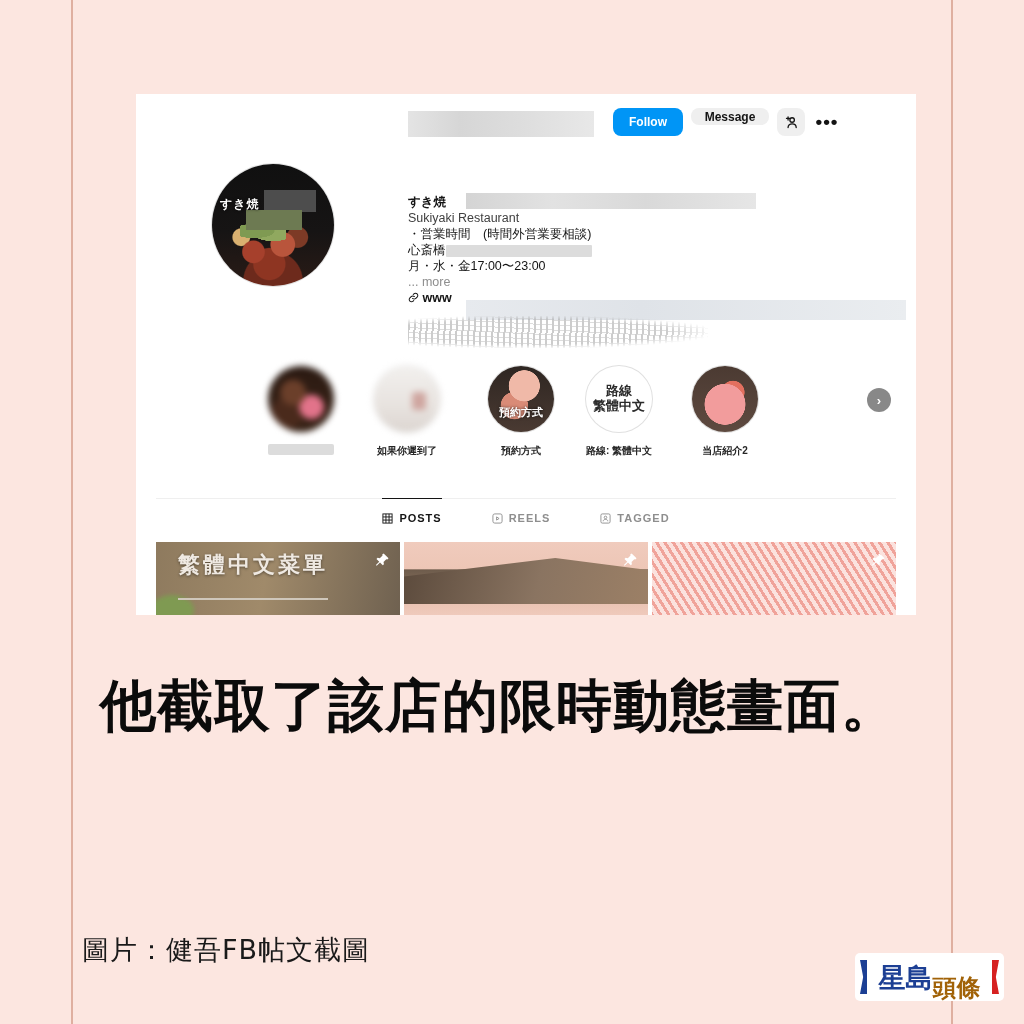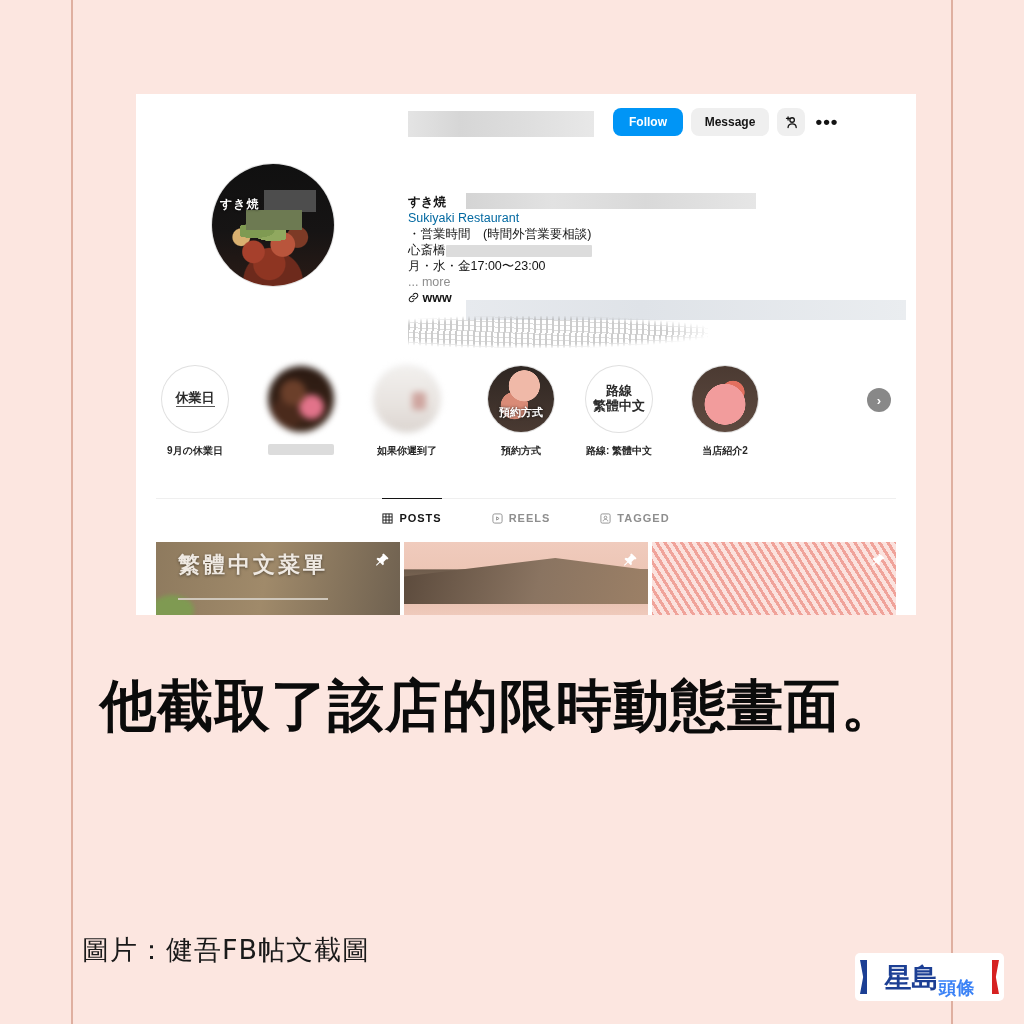--- a/index.html
+++ b/index.html
@@ -48,42 +48,42 @@
   .name-blur{
     position:absolute;left:272px;top:17px;width:186px;height:26px;
     background:linear-gradient(90deg,#e4e4e4,#d6d6d6 28%,#dddddd 60%,#e8e8e8);
   }
   .btn-follow{
     position:absolute;left:477px;top:14px;width:70px;height:28px;border-radius:8px;
     background:#0095f6;color:#fff;font-size:12px;font-weight:700;
     display:flex;align-items:center;justify-content:center;
   }
   .btn-message{
-    position:absolute;left:555px;top:14px;width:78px;height:28px;border-radius:8px;
+    position:absolute;left:555px;top:14px;width:78px;height:17px;border-radius:8px;
     background:#efefef;color:#141414;font-size:12px;font-weight:700;
     display:flex;align-items:center;justify-content:center;
   }
   .btn-adduser{
     position:absolute;left:641px;top:14px;width:28px;height:28px;border-radius:8px;
     background:#efefef;display:flex;align-items:center;justify-content:center;
   }
   .btn-more{
     position:absolute;left:676px;top:14px;width:30px;height:28px;
     display:flex;align-items:center;justify-content:center;color:#141414;
     font-size:19px;letter-spacing:1px;line-height:10px;font-weight:700;
   }
 
   .stats{position:absolute;left:272px;top:68px;display:flex;gap:36px;font-size:14px;color:#141414;}
   .stats .st b{font-weight:700;}
   .stats .st{white-space:nowrap;}
 
   .bio{position:absolute;left:272px;top:100px;width:440px;font-size:12.5px;color:#141414;line-height:16px;}
   .bio .l{position:relative;white-space:nowrap;}
   .bio .bold{font-weight:700;}
-  .bio .sub{color:#0369a1;}
+  .bio .sub{color:#404040;}
   .bio .more{color:#8e8e8e;}
   .blurpatch{display:inline-block;vertical-align:middle;background:#dcdcdc;border-radius:1px;}
   .bar-blur{
     position:absolute;left:330px;top:99px;width:290px;height:16px;
     background:linear-gradient(90deg,#d4d4d4,#e2e2e2 30%,#d9d9d9 62%,#e6e6e6);
   }
   .link-blur{
     position:absolute;left:330px;top:206px;width:440px;height:20px;
     background:linear-gradient(90deg,#e7eaee,#dfe3e8 40%,#eaedf0);
   }
@@ -216,26 +216,20 @@
         <b>www</b>
       </div>
     </div>
     <div class="bar-blur"></div>
     <div class="link-blur"></div>
     <div class="smudge"></div>
   </div>
 
   <div class="highlights">
 
-    <div class="hl" style="left:18px">
-      <div class="ring plain">
-        <div class="glyph underline">休業日</div>
-      </div>
-      <div class="cap">9月の休業日</div>
-    </div>
 
     <div class="hl" style="left:124px">
       <div class="ring photo-a"></div>
       <div class="cap blurred" style="width:62px;height:11px"></div>
     </div>
 
     <div class="hl" style="left:230px">
       <div class="ring photo-b"></div>
       <div class="cap">如果你遲到了</div>
     </div>
@@ -322,15 +316,15 @@
 
 <div style="position:absolute;left:857px;top:955px;width:145px;height:44px;background:#ffffff;
             border-radius:3px;display:flex;align-items:center;justify-content:center;
             box-shadow:0 0 0 2px #ffffff;">
   <div style="position:absolute;left:3px;top:5px;width:7px;height:34px;background:#1c3f94;
               clip-path:polygon(0 0,100% 0,100% 100%,0 100%,45% 50%);"></div>
   <div style="position:absolute;right:3px;top:5px;width:7px;height:34px;background:#d62121;
               clip-path:polygon(0 0,100% 0,55% 50%,100% 100%,0 100%);"></div>
   <span style="font-family:'DejaVu Sans',sans-serif;font-size:27px;font-weight:700;color:#1c3f94;
                letter-spacing:0px;line-height:1;text-align:right;">星島</span>
-  <span style="font-family:'DejaVu Sans',sans-serif;font-size:18px;font-weight:700;color:#3b82f6;
+  <span style="font-family:'DejaVu Sans',sans-serif;font-size:24px;font-weight:700;color:#a16207;
                letter-spacing:0px;line-height:1;margin-top:21px;">頭條</span>
 </div>
 
 </body></html>

